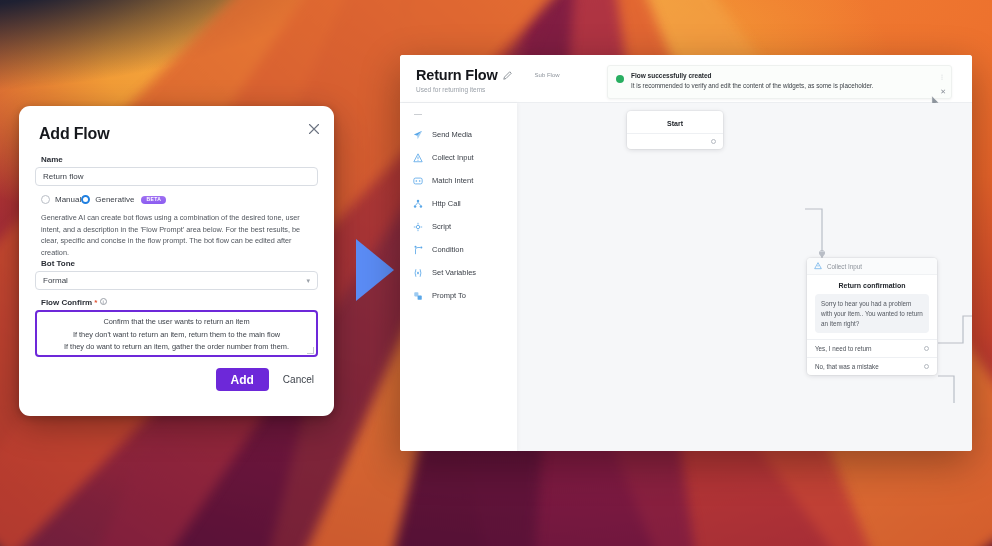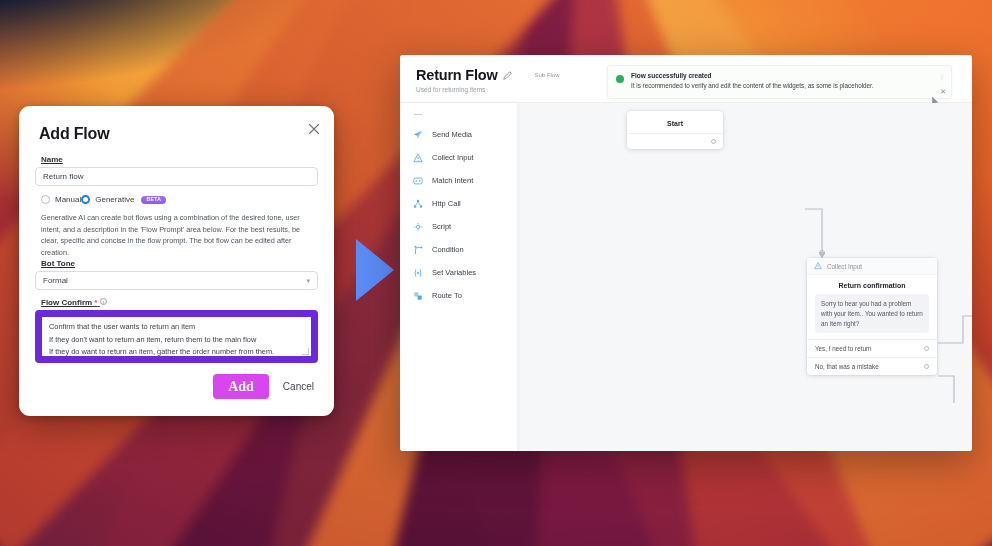--- a/index.html
+++ b/index.html
@@ -46,21 +46,21 @@
   }
   #addflow-card .title {
     font-size:16px; font-weight:bold; color:#16181d; letter-spacing:-0.2px;
     margin:5px 0 12px 4px;
   }
   #addflow-card .close {
     position:absolute; right:13px; top:16px; width:14px; height:14px;
     color:#6b7280; cursor:pointer;
   }
   .fld-label {
-    font-size:8px; color:#2a2e36; font-weight:bold; margin:0 0 3px 6px; letter-spacing:0;text-decoration:underline;
+    font-size:8px; color:#2a2e36; font-weight:bold; margin:0 0 3px 6px; letter-spacing:0;
   }
   .fld-label .opt { font-weight:normal; color:#8b9099; }
   .txtinput {
     width:100%; height:19px; border:1px solid #d9dde3; border-radius:4px;
     background:#fff; font-size:8px; color:#3a3f47; padding:0 7px;
     display:flex; align-items:center; font-family:"Liberation Sans", sans-serif;
   }
   .radio-row { display:flex; align-items:center; gap:0; margin:9px 0 8px 6px; }
   .radio { display:flex; align-items:center; gap:5px; font-size:8px; color:#3a3f47; cursor:pointer;}
   .rb {
@@ -80,34 +80,34 @@
     font-size:7.3px; line-height:1.58; color:#51565e; margin:0 6px 1px 6px;
   }
   .select {
     width:100%; height:19px; border:1px solid #d9dde3; border-radius:4px;
     background:#fff; font-size:8px; color:#3a3f47; padding:0 7px;
     display:flex; align-items:center; justify-content:space-between;
     cursor:pointer;
   }
   .select .chev { color:#9aa0a8; font-size:7px; }
   .ta {
-    width:100%; height:53px; border:7px solid #6d28d9; border-radius:4px;
+    width:100%; height:47px; border:2px solid #6d28d9; border-radius:4px;
     background:#fff; font-size:7.4px; line-height:1.7; color:#3a3f47;
-    padding:4px 7px; position:relative; overflow:hidden;
+    padding:4px 7px; position:relative; overflow:hidden;text-align:center;
   }
   .ta .grip {
     position:absolute; right:2px; bottom:1px; width:7px;height:7px;
     border-right:1px solid #c5cad1; border-bottom:1px solid #c5cad1;
     transform: skewX(0deg);
   }
   .btnrow { display:flex; justify-content:flex-end; align-items:center; gap:14px; margin-top:11px; padding-right:4px;}
   .btn-add {
-    background:#d946ef; color:#fff; font-size:14px; font-weight:bold;
+    background:#6d28d9; color:#fff; font-size:12px; font-weight:bold;
     padding:4.5px 15px; border-radius:4px; cursor:pointer; border:none;
-    font-family:Liberation Serif, serif;
+    font-family:Liberation Sans, sans-serif;
   }
   .btn-cancel { font-size:10px; color:#3f444c; cursor:pointer; }
   .req { color:#e0502f; }
   .info-i {
     display:inline-block; width:7px;height:7px;border:0.9px solid #9aa0a8;border-radius:50%;
     font-size:5px; line-height:6px; text-align:center; color:#9aa0a8; vertical-align:1px;
   }
   .fieldgroup { margin-bottom:8px; }
 
   
@@ -379,21 +379,21 @@
             </span>
             <span>Set Variables</span>
           </div>
           <div class="sb-item">
             <span class="sb-ic">
               <svg viewBox="0 0 12 12" width="10" height="10">
                 <rect x="1.5" y="1.5" width="5" height="5" rx="1" fill="currentColor" opacity=".6"></rect>
                 <rect x="5.5" y="5.5" width="5" height="5" rx="1" fill="currentColor"></rect>
               </svg>
             </span>
-            <span>Route To</span>
+            <span>Prompt To</span>
           </div>
         </div>
     </div>
 
     <div class="canvas">
 
       <svg class="wire" viewBox="0 0 455 348" preserveAspectRatio="none">
         <path d="M288 106 L305 106 L305 150" fill="none" stroke="#b9bec6" stroke-width="1.2"></path>
         <polygon points="305,156 302,149 308,149" fill="#b9bec6"></polygon>
         <circle cx="305" cy="150" r="2.6" fill="none" stroke="#b9bec6" stroke-width="1"></circle>

